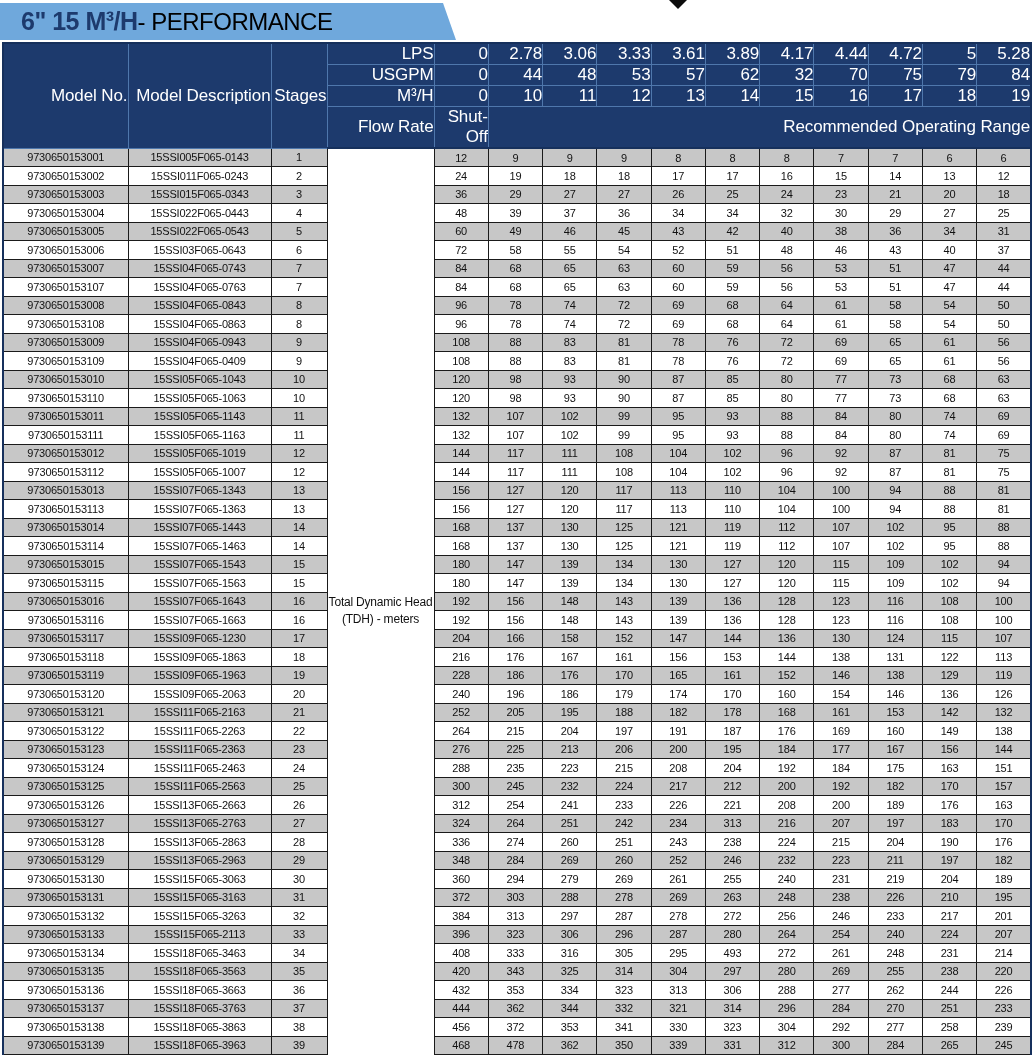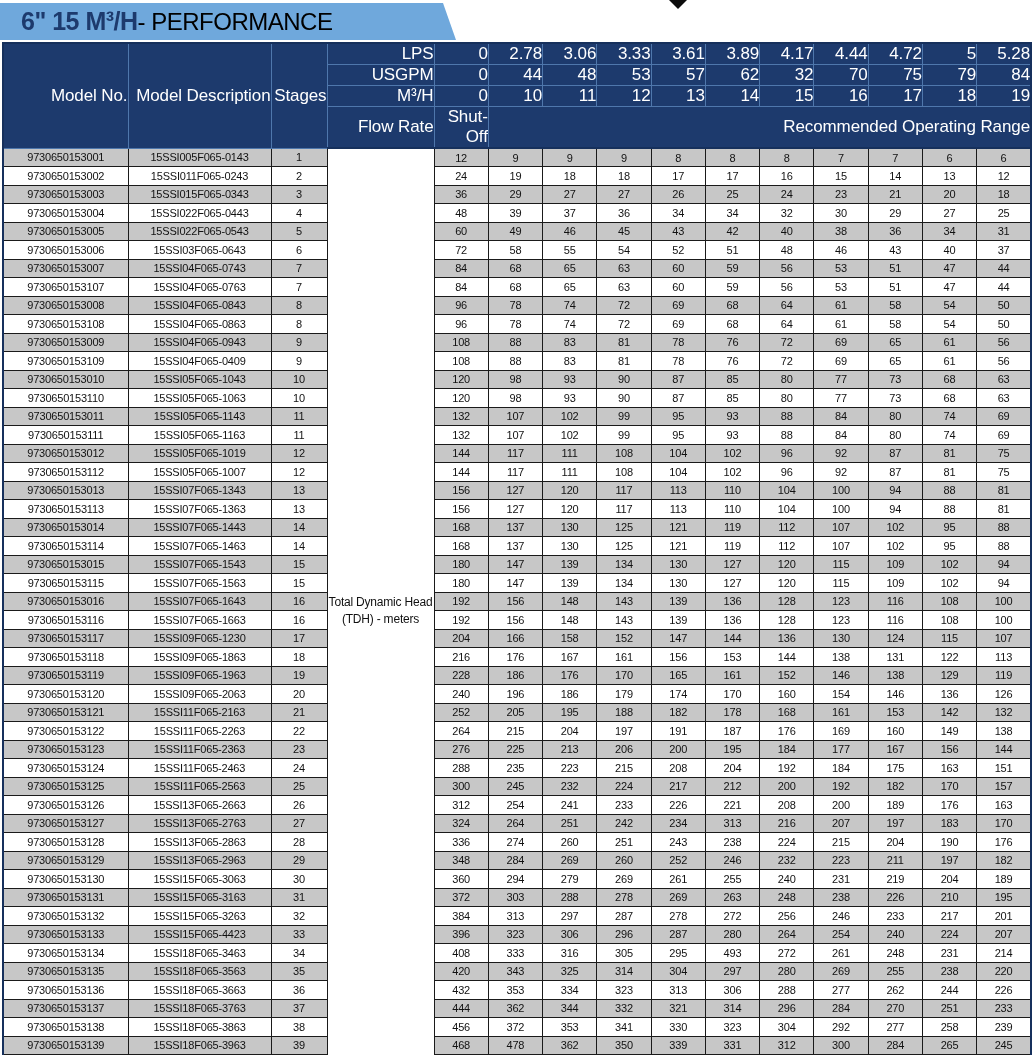--- a/index.html
+++ b/index.html
@@ -845,21 +845,21 @@
             <td>278</td>
             <td>272</td>
             <td>256</td>
             <td>246</td>
             <td>233</td>
             <td>217</td>
             <td>201</td>
           </tr>
           <tr class="g">
             <td>9730650153133</td>
-            <td>15SSI15F065-4423</td>
+            <td>15SSI15F065-2113</td>
             <td>33</td>
             <td>396</td>
             <td>323</td>
             <td>306</td>
             <td>296</td>
             <td>287</td>
             <td>280</td>
             <td>264</td>
             <td>254</td>
             <td>240</td>

